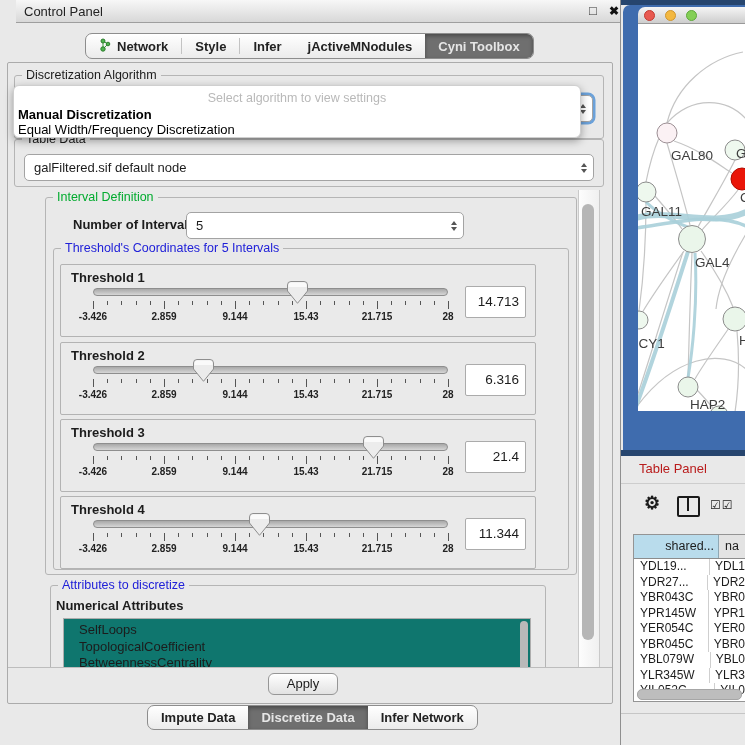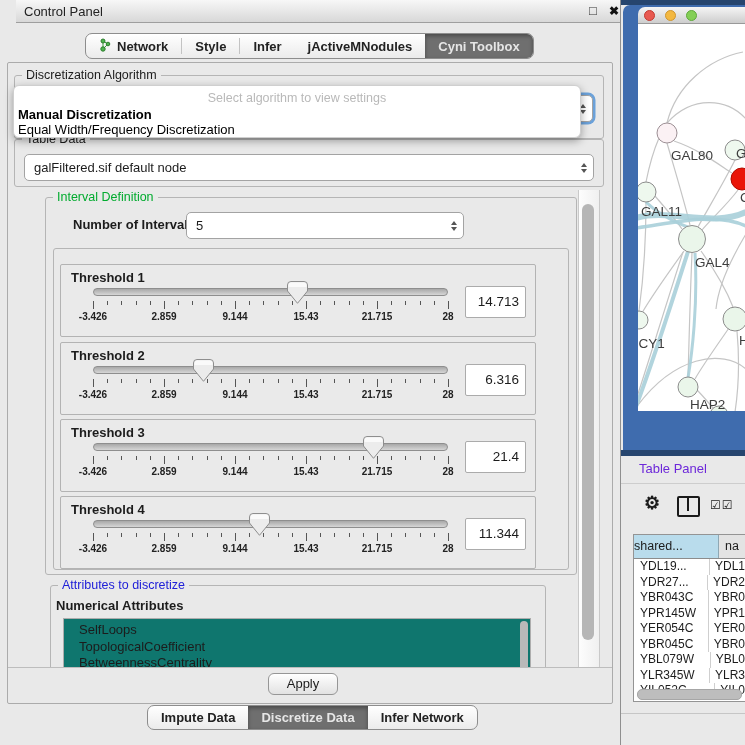--- a/index.html
+++ b/index.html
@@ -80,32 +80,32 @@
   
   .rside{left:620px;top:0;width:125px;height:745px;background:#e9e9e9;border-left:1px solid #8f8f8f;box-sizing:border-box;}
   .navy{position:absolute;left:0;width:125px;background:var(--navy);}
   .netwin{position:absolute;left:2px;top:5px;width:123px;height:445px;background:var(--frame);
           border-top-left-radius:7px;}
   .net-titlebar{position:absolute;left:15px;top:2px;right:0;height:16px;background:linear-gradient(#f5f5f5,#cdcdcd);
                 border-top-left-radius:7px;border-bottom:1px solid #999;}
   .light{position:absolute;top:2.5px;width:11px;height:11px;border-radius:50%;box-sizing:border-box;}
   .net-canvas{position:absolute;left:15px;top:19px;width:108px;height:387px;background:#fff;overflow:hidden;}
 
-  .tp-title{position:absolute;left:18px;top:461px;font-size:13px;color:#6d28d9;}
+  .tp-title{position:absolute;left:18px;top:461px;font-size:13px;color:#b91c1c;}
   .tp-divider{position:absolute;left:0;top:483px;width:125px;border-top:1px solid #cdcdcd;}
   .gear{position:absolute;left:23px;top:492px;font-size:18px;font-weight:bold;color:#1a1a1a;}
   .split{position:absolute;left:56px;top:496px;width:19px;height:17px;border:2px solid #1a1a1a;border-radius:2px;}
   .split i{position:absolute;left:8px;top:0;width:2px;height:13px;background:#1a1a1a;}
   .checks{position:absolute;left:89px;top:498px;font-size:12px;color:#1a1a1a;letter-spacing:1px;}
 
   .ptable{position:absolute;left:12px;top:534px;width:113px;height:168px;background:#fff;
           border:1px solid #949494;overflow:hidden;box-sizing:border-box;}
   .phead{display:flex;height:23px;border-bottom:1px solid #8c8c8c;font-size:12.5px;}
   .phead .c1{width:85px;box-sizing:border-box;background:var(--hdrblue);border-right:1px solid #8fa8b4;
-             padding:4px 4px 0 0;}
+             text-align:right;padding:4px 4px 0 0;}
   .phead .c2{flex:1;background:#e3e3e3;padding:4px 0 0 6px;}
   .prow{display:flex;height:15.5px;font-size:12px;}
   .prow .c1{width:85px;box-sizing:border-box;border-right:1px solid #cfcfcf;padding-left:6px;}
   .prow .c2{flex:1;padding-left:5px;}
   .hscroll{position:absolute;left:2px;right:2px;bottom:3px;height:9px;}
   .hscroll .thumbbar{position:absolute;left:1px;right:1px;top:0;height:9px;background:#bdbdbd;
                      border:1px solid #a6a6a6;border-radius:5px;}
   .tp-bottomline{position:absolute;left:0;top:713px;width:125px;border-top:1px solid #c6c6c6;}
 </style>
 </head>
@@ -187,20 +187,21 @@
           <span class="boldlbl" style="position:absolute;left:27px;top:19px;">Number of Intervals</span>
           <div class="combo" style="left:140px;top:14px;width:245px;height:25px;">
             <span>5</span>
             <span class="spinner">
                 <i class="up"></i>
                 <i class="dn"></i>
               </span>
           </div>
 
           <div class="group" style="left:7px;top:50px;width:514px;height:320px;">
+            <span class="legend blue">Threshold's Coordinates for 5 Intervals</span>
 
             <div class="th-panel" style="top:15px;">
                 <div class="th-title">Threshold 1</div>
                 <div class="th-slider">
                   <div class="track"></div>
                   <div class="thumb" style="left: 57.7197%;"><svg width="21" height="23" viewBox="0 0 21 23">
                       <path d="M4,0.5 H17 Q20.5,0.5 20.5,4 V10 L10.5,22.3 L0.5,10 V4 Q0.5,0.5 4,0.5 Z" fill="#ececec" stroke="#8e8e8e"></path>
                       <path d="M4,1.5 H17 Q19.5,1.5 19.5,4 V6 H1.5 V4 Q1.5,1.5 4,1.5 Z" fill="#fafafa" stroke="none"></path>
                     </svg></div>
                   <div class="ticks">

